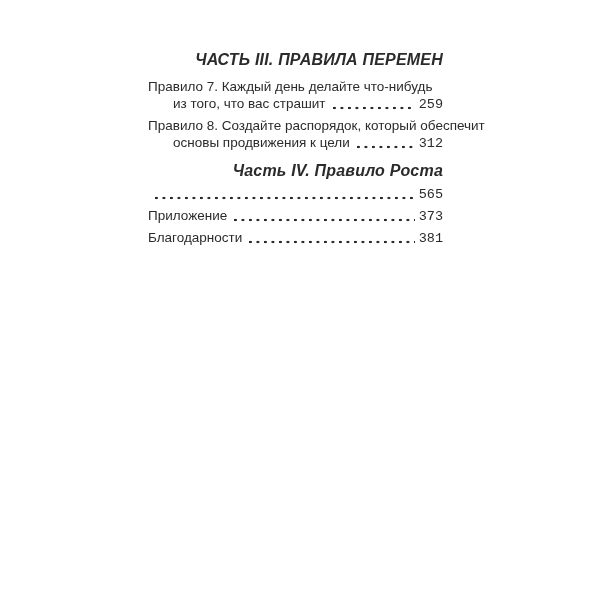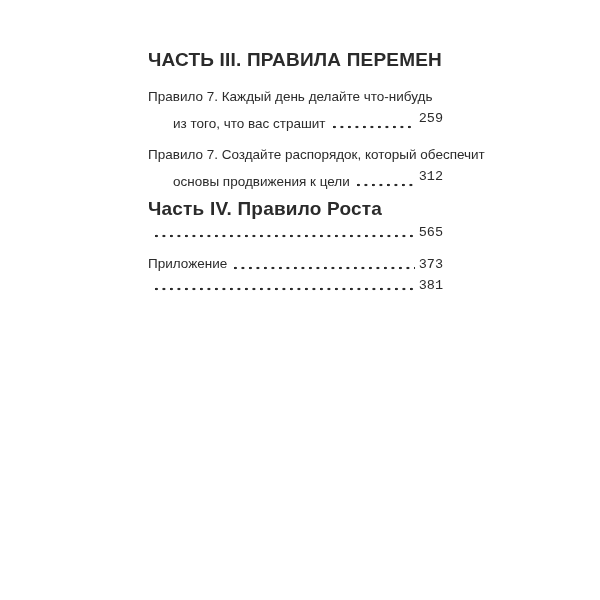--- a/index.html
+++ b/index.html
@@ -18,43 +18,42 @@
   .toc {
     position: absolute;
     left: 148px;
     right: 157px;
     top: 51px;
     font-size: 13.5px;
     line-height: 17px;
   }
   .heading {
     font-weight: 700;
-    text-align: left;
-    font-size: 19px;
+    text-align: right;
+    font-size: 16px;
     line-height: 17px;
     margin: 0 0 10px 0;
     letter-spacing: 0.2px;
+    font-style: italic;
   }
   .heading.second {
     margin: 10px 0 7px 0;
   }
   .entry {
     margin: 0 0 4px 0;
   }
   .line {
     display: flex;
     align-items: baseline;
   }
   .line .txt {
     white-space: nowrap;
-    margin-top: 10px;
   }
   .line.cont {
     padding-left: 25px;
-    align-items: center;
   }
   .dots {
     flex: 1 1 auto;
     height: 4px;
     align-self: flex-end;
     margin: 0 4px 3px 7px;
     background-image: radial-gradient(circle at 1.5px 2px, #2b2b2b 1.15px, rgba(0,0,0,0) 1.55px);
     background-size: 7.5px 4px;
     background-repeat: repeat-x;
     background-position: left bottom;
@@ -79,21 +78,21 @@
       <div class="line cont">
         <span class="txt">из того, что вас страшит</span>
         <span class="dots"></span>
         <span class="pg">259</span>
       </div>
     </div>
 
 
     <div class="entry">
       <div class="line first">
-        <span class="txt">Правило 7. Создайте распорядок, который обеспечит</span>
+        <span class="txt">Правило 8. Создайте распорядок, который обеспечит</span>
       </div>
       <div class="line cont">
         <span class="txt">основы продвижения к цели</span>
         <span class="dots"></span>
         <span class="pg">312</span>
       </div>
     </div>
   </div>
 
   <div class="section">
@@ -110,19 +109,20 @@
     <div class="entry">
       <div class="line first">
         <span class="txt">Приложение</span>
         <span class="dots"></span>
         <span class="pg">373</span>
       </div>
     </div>
 
     <div class="entry">
       <div class="line first">
+        <span class="txt">Благодарности</span>
         <span class="dots"></span>
         <span class="pg">381</span>
       </div>
     </div>
   </div>
 
 </div>
 
 </body></html>

